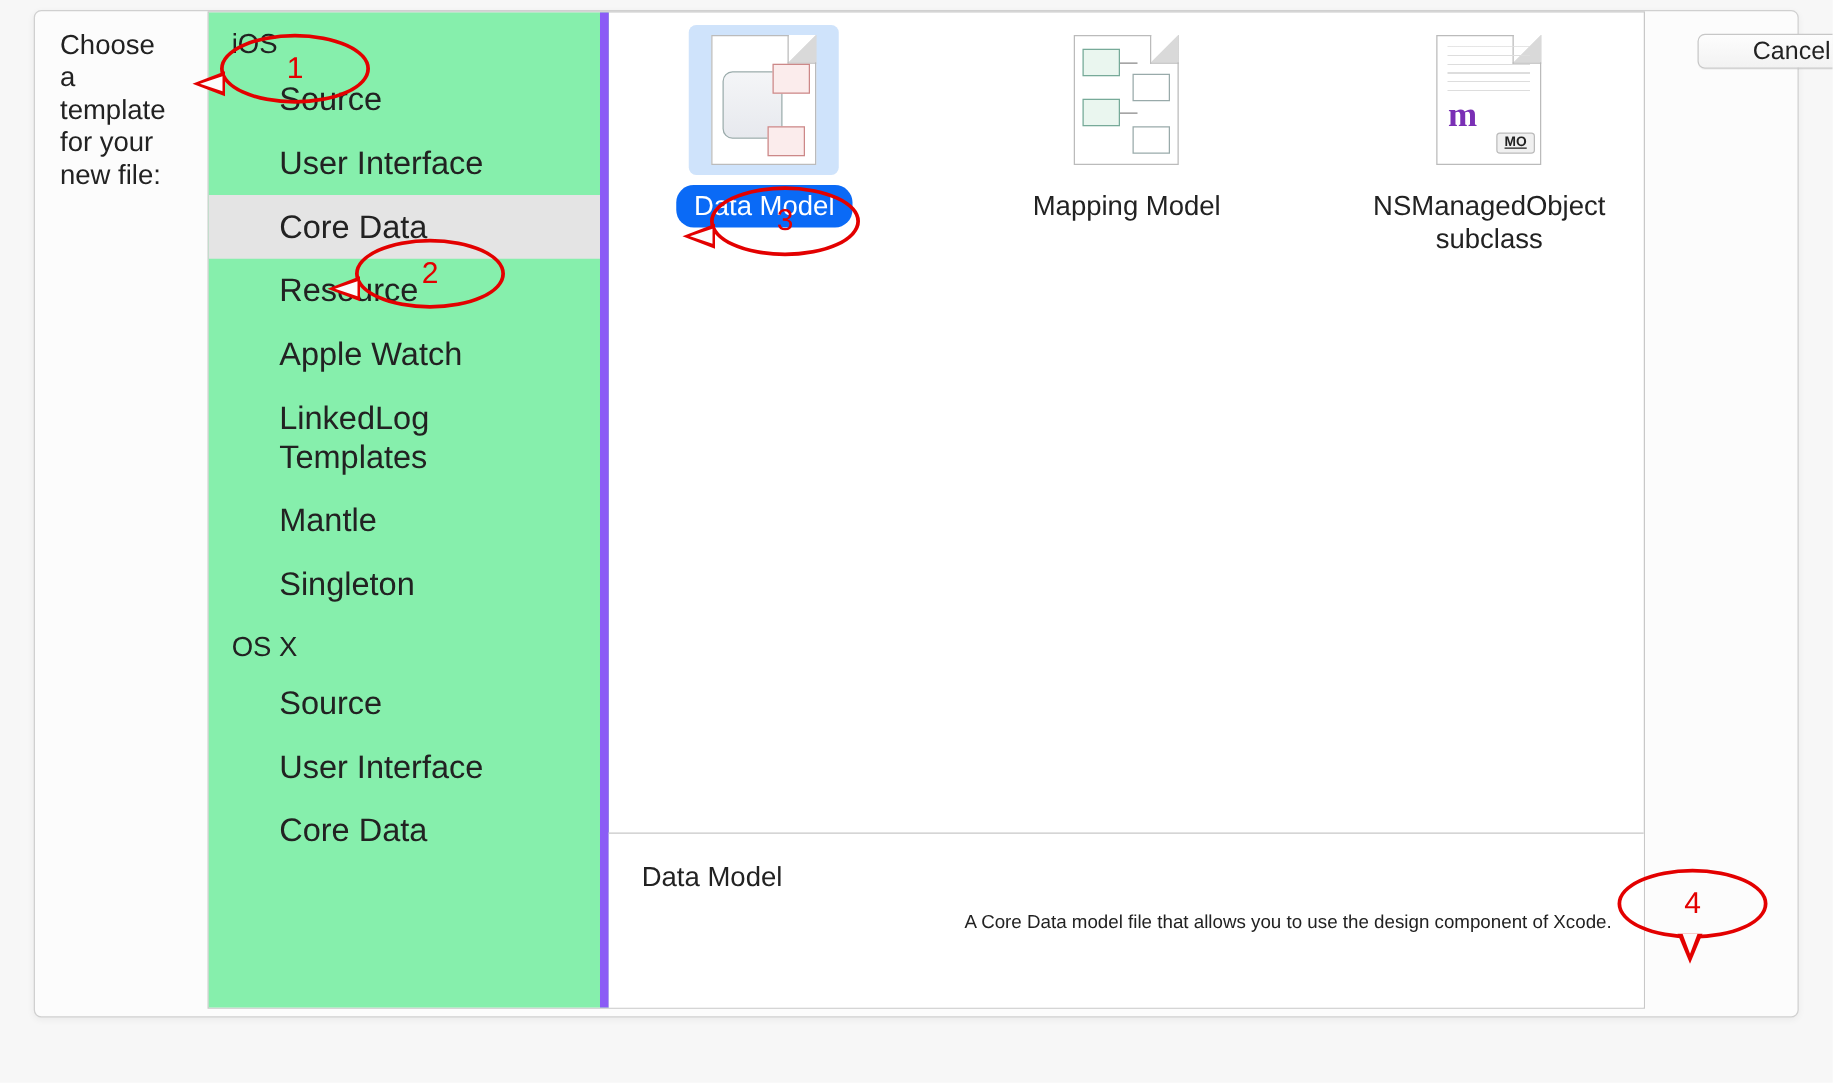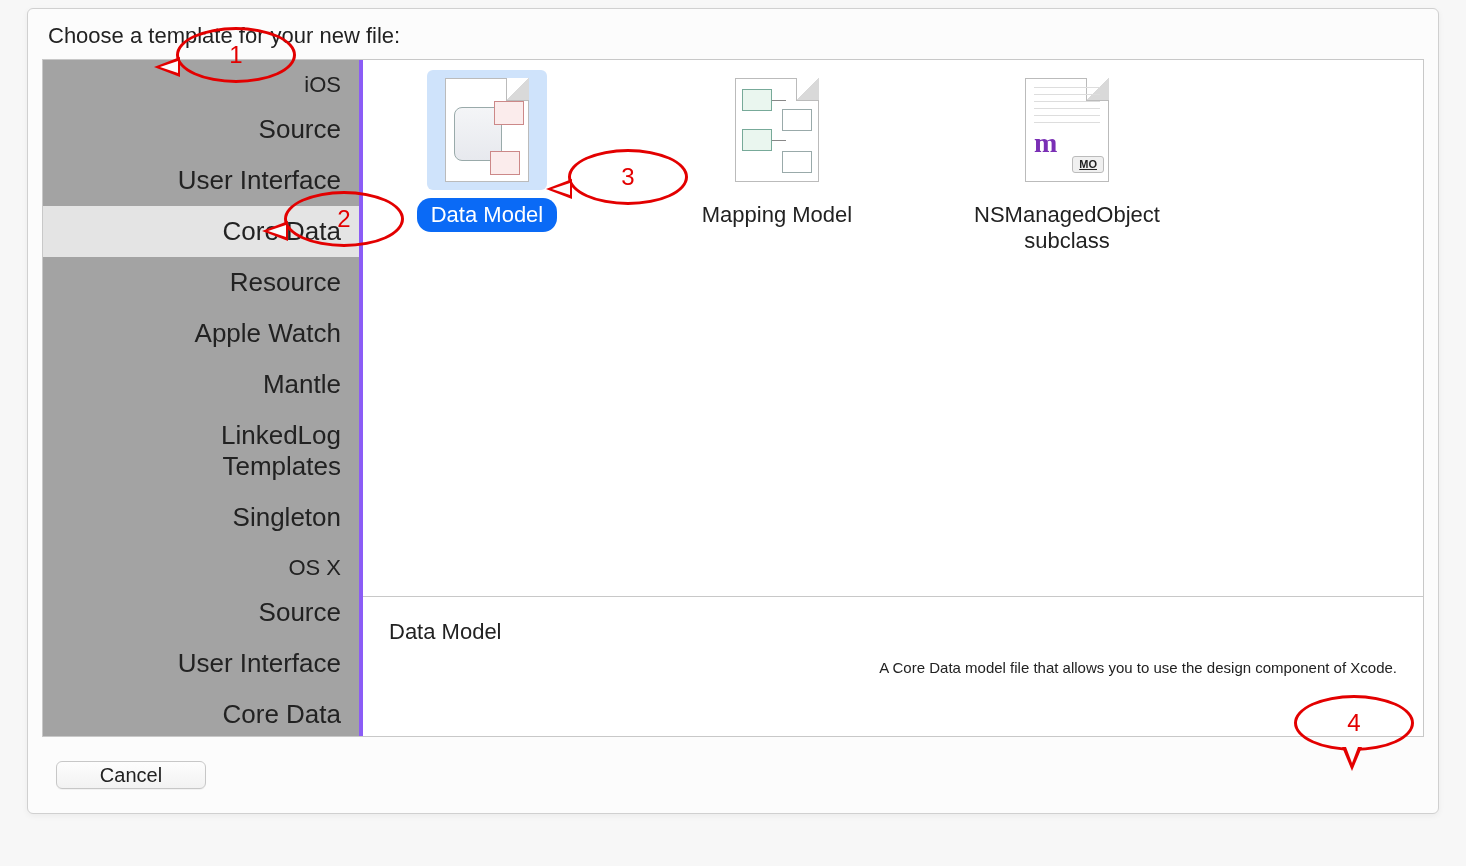--- a/index.html
+++ b/index.html
@@ -10,41 +10,40 @@
       overflow: hidden;
     }
     .dialog {
       position: relative;
       width: 1412px; height: 806px;
       margin: 8px auto 0 auto;
       background: #fcfcfc;
       border: 1px solid #d0d0d0;
       border-radius: 6px;
       box-shadow: 0 2px 6px rgba(0,0,0,0.05);
-      display: flex; flex-direction: column;
+      display: flex; flex-direction: row;
       overflow: visible;
     }
     .header {
       padding: 14px 20px 10px 20px;
       font-size: 22px;
     }
     .content {
       flex: 1 1 auto;
       margin: 0 14px 6px 14px;
       border: 1px solid #c8c8c8;
       display: flex; flex-direction: row;
       background: #ffffff;
       min-height: 0;
     }
     .sidebar {
       width: 320px; min-width: 320px;
-      border-right: 4px solid #8b5cf6;
+      border-right: 7px solid #8b5cf6;
       overflow-y: auto;
-      background: #a3a3a3;
-      text-align: right;
+      background: #86efac;
     }
     .sidebar .platform {
       padding: 12px 18px 6px 18px;
       font-size: 22px;
     }
     .sidebar .cat {
       padding: 10px 18px 10px 56px;
       font-size: 26px;
       cursor: default;
     }
@@ -197,22 +196,22 @@
 
   <div class="content">
 
     <div class="sidebar">
       <div class="platform">iOS</div>
       <div class="cat">Source</div>
       <div class="cat">User Interface</div>
       <div class="cat selected">Core Data</div>
       <div class="cat">Resource</div>
       <div class="cat">Apple Watch</div>
+      <div class="cat">LinkedLog Templates</div>
       <div class="cat">Mantle</div>
-      <div class="cat">LinkedLog Templates</div>
       <div class="cat">Singleton</div>
 
       <div class="platform">OS X</div>
       <div class="cat">Source</div>
       <div class="cat">User Interface</div>
       <div class="cat">Core Data</div>
     </div>
 
     <div class="main">
       <div class="templates">

